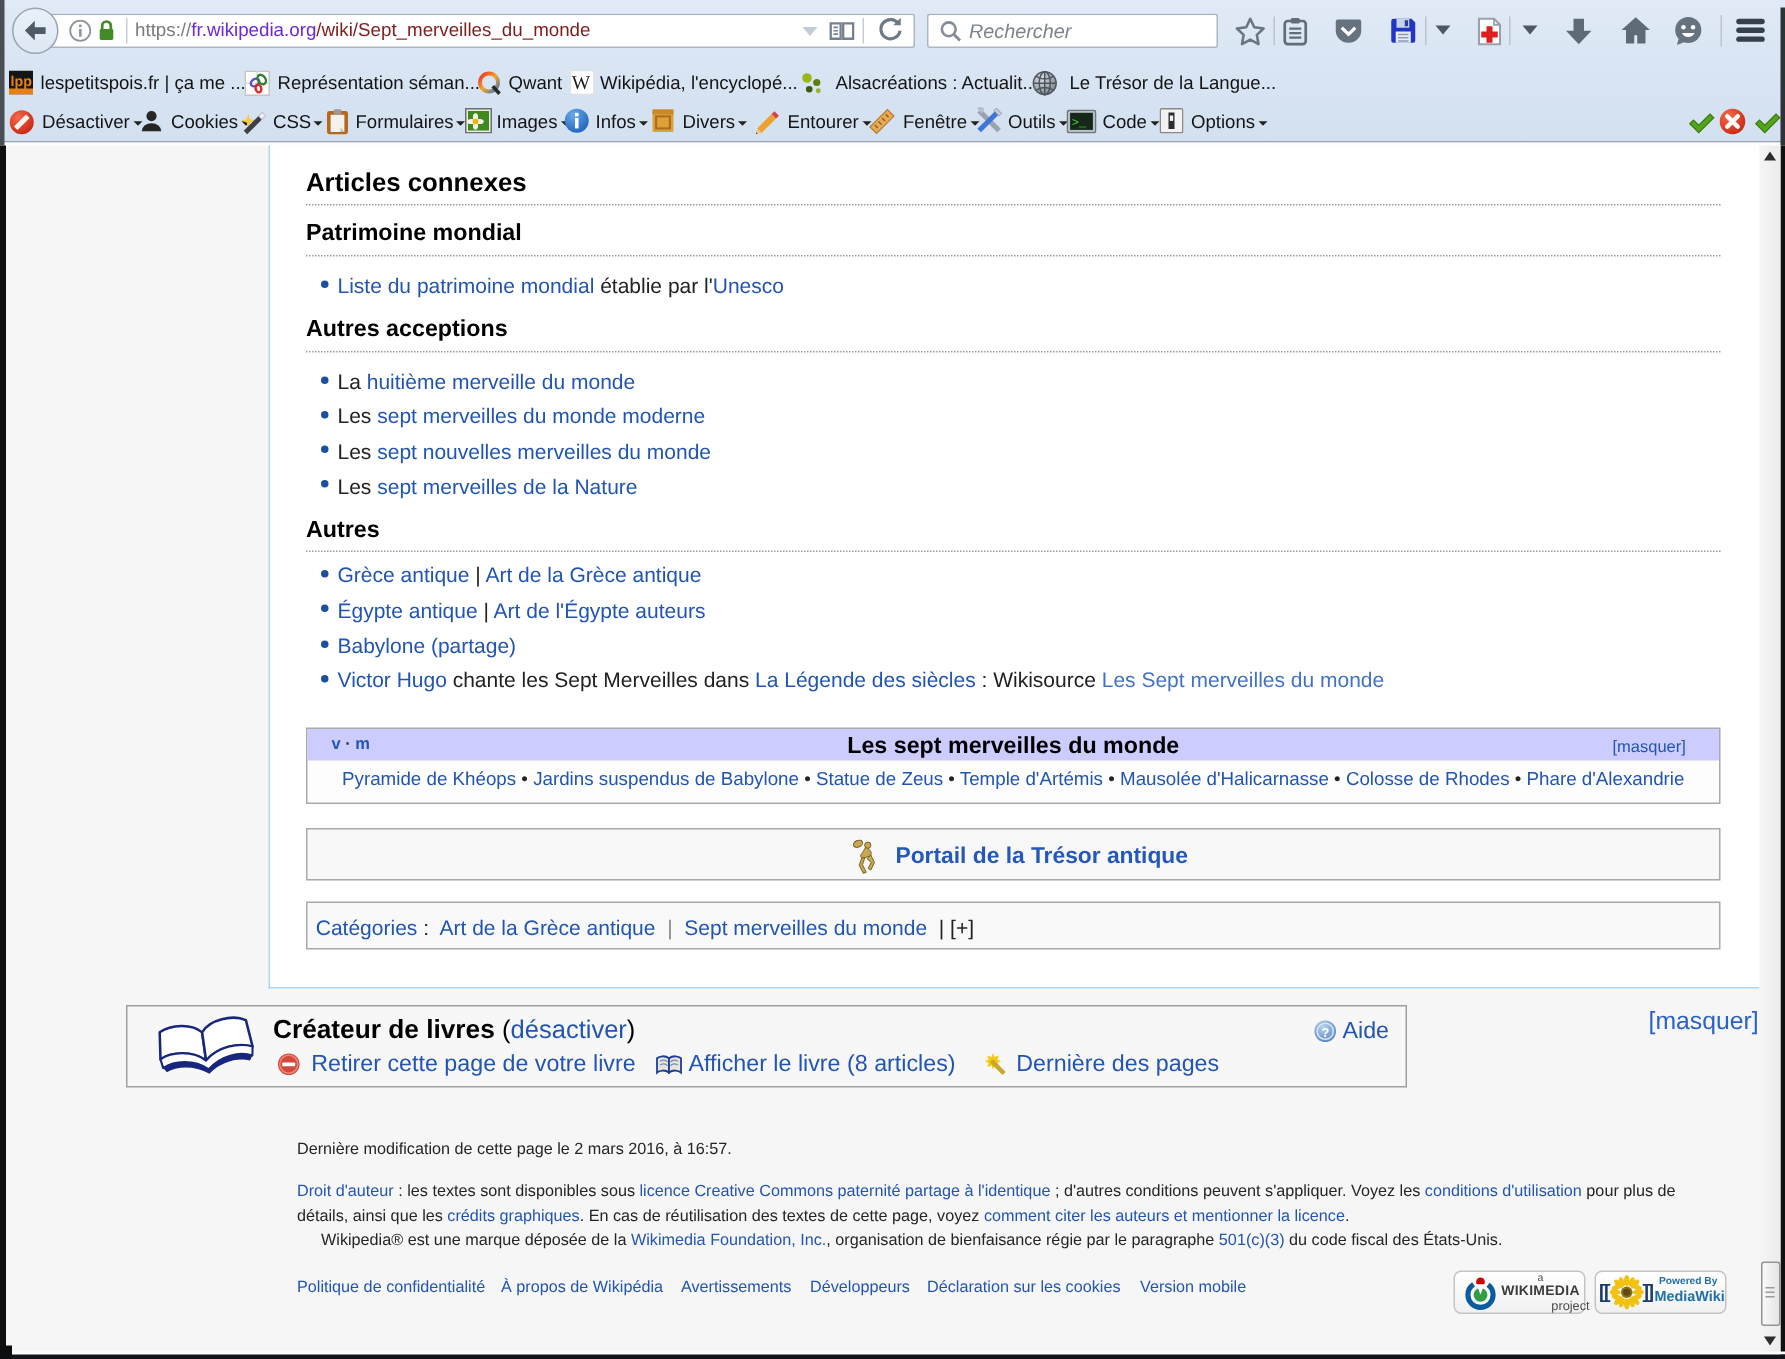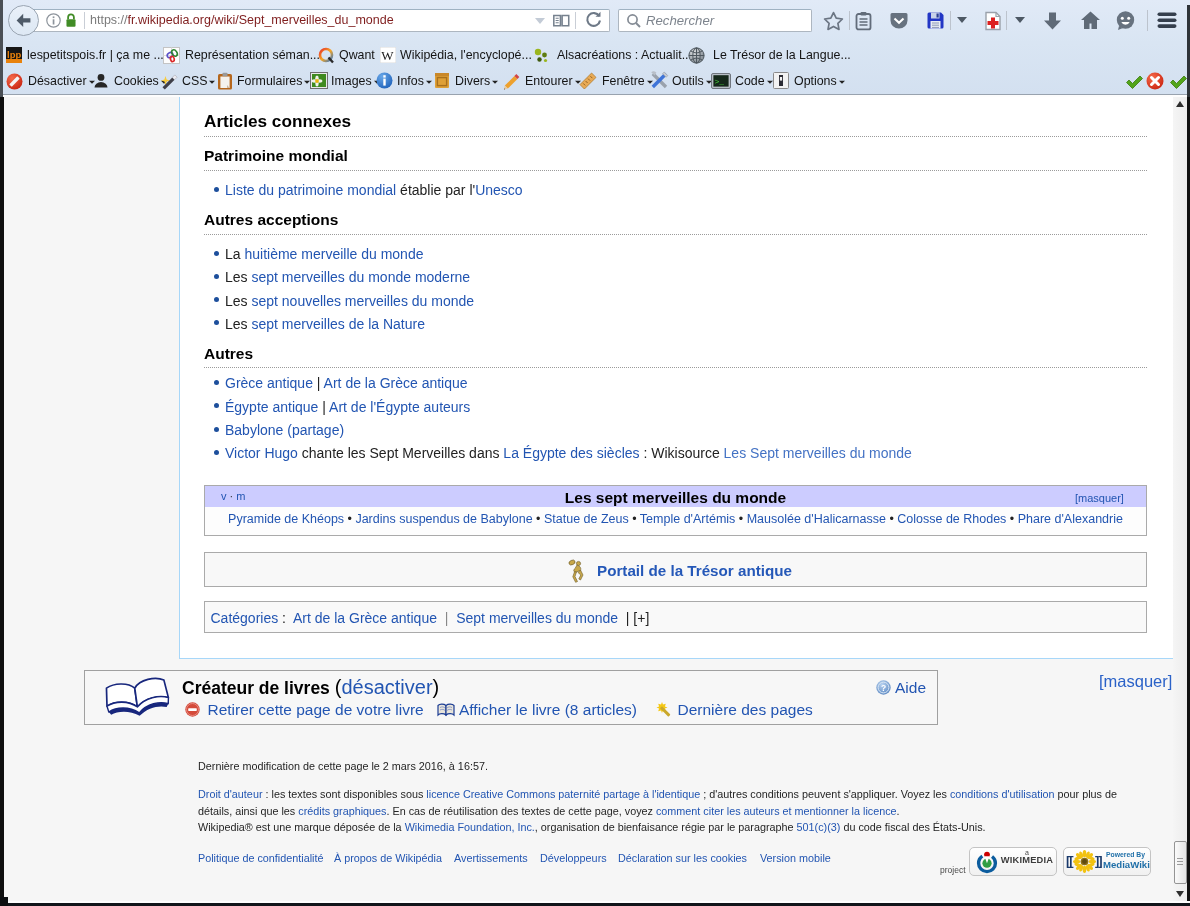--- a/index.html
+++ b/index.html
@@ -29,21 +29,21 @@
     <rect x="6.7" y="3.4" width="1.7" height="1.7" fill="#8d949c"></rect>
     <rect x="6.7" y="6.3" width="1.7" height="5.2" fill="#8d949c"></rect>
   </svg>
 
 <svg class="abs" style="left:64px;top:12px" width="14" height="17" viewBox="0 0 17 19">
     <path d="M5 8 V5.6 a3.5 3.6 0 0 1 7 0 V8" fill="none" stroke="#418c26" stroke-width="2.2"></path>
     <rect x="3" y="8" width="11" height="9" rx="1.2" fill="#418c26"></rect>
   </svg>
 <div class="abs" style="left:84px;top:12px;width:1px;height:17px;background:#c9ced6"></div>
 
-<div class="abs" style="left:90px;top:13px;font-size:12.5px;white-space:nowrap"><span style="color:#7b7b7b">https://</span><span style="color:#7f1d1d">fr.wikipedia.org</span><span style="color:#7f1d1d">/wiki/Sept_merveilles_du_monde</span></div>
+<div class="abs" style="left:90px;top:13px;font-size:12.5px;white-space:nowrap"><span style="color:#7b7b7b">https://</span><span style="color:#6d28d9">fr.wikipedia.org</span><span style="color:#7f1d1d">/wiki/Sept_merveilles_du_monde</span></div>
 
 <div class="abs" style="left:535px;top:18px;width:0;height:0;border-left:5.5px solid transparent;border-right:5.5px solid transparent;border-top:6.5px solid #c3cbd6"></div>
 <svg class="abs" style="left:552px;top:12px" width="19" height="17" viewBox="0 0 21 17">
     <path d="M2 3 h7.3 v11.4 h-7.3 z M11.2 3 h7.3 v11.4 h-7.3 z" fill="none" stroke="#76818e" stroke-width="1.7"></path>
     <path d="M4 6 h3.4 M4 8.5 h3.4 M4 11 h3.4" stroke="#76818e" stroke-width="1.2"></path>
   </svg>
 <div class="abs" style="left:575px;top:12px;width:1px;height:17px;background:#c9ced6"></div>
 <svg class="abs" style="left:584px;top:11px" width="19" height="19" viewBox="0 0 19 19">
     <path d="M15.2 5.2 A 6.4 6.4 0 1 0 16 9.5" fill="none" stroke="#6e7987" stroke-width="2.1"></path>
     <path d="M11.5 5.8 h5 v-5 z" fill="#6e7987"></path>
@@ -301,25 +301,25 @@
 <div class="li14" style="left:225px;top:315.9px">Les <a>sept merveilles de la Nature</a></div>
 <div class="h3x" style="left:204px;top:345px">Autres</div>
 <div class="abs dotl" style="left:204px;top:367px;width:943px"></div>
 <div class="bullet" style="left:214px;top:379.5px"></div>
 <div class="li14" style="left:225px;top:375px"><a>Grèce antique</a> | <a>Art de la Grèce antique</a></div>
 <div class="bullet" style="left:214px;top:403px"></div>
 <div class="li14" style="left:225px;top:398.5px"><a>Égypte antique</a> | <a>Art de l'Égypte auteurs</a></div>
 <div class="bullet" style="left:214px;top:426.5px"></div>
 <div class="li14" style="left:225px;top:422px"><a>Babylone (partage)</a></div>
 <div class="bullet" style="left:214px;top:449.5px"></div>
-<div class="li14" style="left:225px;top:445px"><a>Victor Hugo</a> chante les Sept Merveilles dans <a>La Égypte des siècles</a> : Wikisource <a style="color:#4372c4">Les Sept merveilles du monde</a></div>
+<div class="li14" style="left:225px;top:445px"><a>Victor Hugo</a> chante les Sept Merveilles dans <a>La Légende des siècles</a> : Wikisource <a style="color:#4372c4">Les Sept merveilles du monde</a></div>
 
 <div class="abs" style="left:204px;top:485px;width:943px;height:51px;background:#fdfdfd;border:1px solid #aaa"></div>
 <div class="abs" style="left:205px;top:486px;width:941px;height:21px;background:#ccccff"></div>
-<div class="abs" style="left:221px;top:490px;font-size:11px;font-weight:normal"><a>v</a><span style="color:#333"> · </span><a>m</a></div>
+<div class="abs" style="left:221px;top:490px;font-size:11px;font-weight:bold"><a>v</a><span style="color:#333"> · </span><a>m</a></div>
 <div class="abs" style="left:205px;top:488.5px;width:941px;text-align:center;font-size:15.5px;font-weight:bold;color:#000">Les sept merveilles du monde</div>
 <div class="abs" style="left:1075px;top:491.5px;font-size:11px"><a>[masquer]</a></div>
 <div class="abs" style="left:205px;top:512px;width:941px;text-align:center;font-size:12.5px;color:#222;white-space:nowrap"><a>Pyramide de Khéops</a> • <a>Jardins suspendus de Babylone</a> • <a>Statue de Zeus</a> • <a>Temple d'Artémis</a> • <a>Mausolée d'Halicarnasse</a> • <a>Colosse de Rhodes</a> • <a>Phare d'Alexandrie</a></div>
 
 <div class="abs" style="left:204px;top:552px;width:943px;height:35px;background:#f8f8f8;border:1px solid #aaa"></div>
 <svg class="abs" style="left:568px;top:559px" width="19" height="24" viewBox="0 0 19 24">
     <g stroke="#6b5a28" stroke-width="0.6" fill="#c8a84b">
       <ellipse cx="4" cy="3.5" rx="3.2" ry="2.2" transform="rotate(-25 4 3.5)"></ellipse>
       <circle cx="10.5" cy="4.5" r="2.1"></circle>
       <path d="M9 6 C 12 7 13.5 9 12.5 11.5 L 8 13 C 5.5 13.5 5 11 7 9.5 Z"></path>
@@ -336,21 +336,21 @@
 <svg class="abs" style="left:103px;top:675px" width="68" height="46" viewBox="0 0 68 46">
     <g transform="rotate(-8 34 22)">
       <g fill="#fff" stroke="#18277d" stroke-width="1.7" stroke-linejoin="round">
         <path d="M33 13 C 27 6 13 5 5 9 L 3 27 C 11 23 25 24 33 32 Z"></path>
         <path d="M33 13 C 39 5 55 4 63 9 L 65 27 C 56 23 42 24 33 32 Z"></path>
       </g>
       <path d="M3 27 C 11 23 25 24 33 32 C 42 24 56 23 65 27 L 64 33 C 56 29 43 30 34 38 C 25 30 12 29 4 33 Z" fill="#fff" stroke="#18277d" stroke-width="1.4" stroke-linejoin="round"></path>
       <path d="M4 33 C 12 29 25 30 34 38 C 43 30 56 29 64 33 L 62 36 C 54 33 43 34 34 41 C 25 34 13 33 6 36 Z" fill="#18277d"></path>
     </g>
   </svg>
-<div class="abs" style="left:182px;top:675.5px;font-size:17.5px;color:#000"><b>Créateur de livres</b> <span style="font-size:20px">(<a>désactiver</a>)</span></div>
+<div class="abs" style="left:182px;top:675.5px;font-size:17.5px;color:#000"><b>Créateur de livres</b> <span style="font-size:17px">(<a>désactiver</a>)</span></div>
 <svg class="abs" style="left:185px;top:702px" width="15" height="15" viewBox="0 0 15 15">
     <circle cx="7.5" cy="7.5" r="7.2" fill="#d44a3a"></circle>
     <circle cx="7.5" cy="7.5" r="6" fill="none" stroke="#e88a80" stroke-width="1"></circle>
     <rect x="3.2" y="6.3" width="8.6" height="2.6" rx="0.6" fill="#fff"></rect>
   </svg>
 <div class="abs" style="left:207.5px;top:700.5px;font-size:15.5px"><a>Retirer cette page de votre livre</a></div>
 <svg class="abs" style="left:437px;top:703px" width="18" height="14" viewBox="0 0 18 14">
     <g fill="#e8e4da" stroke="#1c3d94" stroke-width="1.2">
       <path d="M9 2.5 C 6.5 0.5 2.5 1 1 2.5 L 1 12 C 2.5 10.5 6.5 10 9 12 Z"></path>
       <path d="M9 2.5 C 11.5 0.5 15.5 1 17 2.5 L 17 12 C 15.5 10.5 11.5 10 9 12 Z"></path>
@@ -373,38 +373,38 @@
     <circle cx="7.5" cy="7.5" r="7.2" fill="url(#aid)"></circle>
     <circle cx="7.5" cy="7.5" r="5.4" fill="none" stroke="#d8e6f4" stroke-width="1"></circle>
     <text x="5" y="11" font-size="8.5" font-weight="bold" fill="#fff" font-family="Liberation Sans">?</text>
   </svg>
 <div class="abs" style="left:895px;top:679px;font-size:15.5px"><a>Aide</a></div>
 <div class="abs" style="left:1099px;top:671.5px;font-size:16.5px"><a style="color:#2b62c8">[masquer]</a></div>
 
 <div class="abs" style="left:198px;top:760px;font-size:10.8px;color:#252525">Dernière modification de cette page le 2 mars 2016, à 16:57.</div>
 <div class="abs" style="left:198px;top:788px;font-size:10.8px;color:#252525;white-space:nowrap"><a>Droit d'auteur</a> : les textes sont disponibles sous <a>licence Creative Commons paternité partage à l'identique</a> ; d'autres conditions peuvent s'appliquer. Voyez les <a>conditions d'utilisation</a> pour plus de</div>
 <div class="abs" style="left:198px;top:804.5px;font-size:10.8px;color:#252525;white-space:nowrap">détails, ainsi que les <a>crédits graphiques</a>. En cas de réutilisation des textes de cette page, voyez <a>comment citer les auteurs et mentionner la licence</a>.</div>
-<div class="abs" style="left:198px;top:820.5px;font-size:10.8px;color:#252525;white-space:nowrap">Wikipedia® est une marque déposée de la <a>Wikimedia Foundation, Inc.</a>, organisation de bienfaisance régie par le paragraphe <a>501(c)(3)</a> du code fiscal des États-Unis.</div>
+<div class="abs" style="left:214px;top:820.5px;font-size:10.8px;color:#252525;white-space:nowrap">Wikipedia® est une marque déposée de la <a>Wikimedia Foundation, Inc.</a>, organisation de bienfaisance régie par le paragraphe <a>501(c)(3)</a> du code fiscal des États-Unis.</div>
 <div class="abs" style="left:198px;top:852px;font-size:10.8px"><a>Politique de confidentialité</a></div>
 <div class="abs" style="left:334px;top:852px;font-size:10.8px"><a>À propos de Wikipédia</a></div>
 <div class="abs" style="left:454px;top:852px;font-size:10.8px"><a>Avertissements</a></div>
 <div class="abs" style="left:540px;top:852px;font-size:10.8px"><a>Développeurs</a></div>
 <div class="abs" style="left:618px;top:852px;font-size:10.8px"><a>Déclaration sur les cookies</a></div>
 <div class="abs" style="left:760px;top:852px;font-size:10.8px"><a>Version mobile</a></div>
 
 <div class="abs" style="left:969px;top:847px;width:88px;height:29px;background:linear-gradient(#ffffff,#f0f0f0);border:1px solid #c4c4c4;border-radius:5px"></div>
 <svg class="abs" style="left:975px;top:850px" width="24" height="24" viewBox="0 0 24 24">
     <circle cx="12" cy="4.6" r="2.9" fill="#cc0000"></circle>
     <circle cx="12" cy="13.2" r="8.4" fill="none" stroke="#0b5c9e" stroke-width="3.4" stroke-dasharray="42.5 10.3" stroke-dashoffset="8.05"></circle>
     <circle cx="12" cy="13.2" r="4.6" fill="#2f9e44"></circle>
     <path d="M12 13.2 L9.4 6.2 L14.6 6.2 Z" fill="#fff"></path>
   </svg>
 <div class="abs" style="left:1000px;top:848.5px;width:54px;text-align:center;font-size:7px;color:#4a4a4a;line-height:7px">a</div>
 <div class="abs" style="left:999px;top:855px;width:56px;text-align:center;font-size:9.3px;font-weight:bold;color:#3c3c3c;letter-spacing:0.2px">WIKIMEDIA</div>
-<div class="abs" style="left:940px;top:864.5px;width:54px;text-align:left;font-size:8.5px;color:#4a4a4a">project</div>
+<div class="abs" style="left:1020px;top:864.5px;width:54px;text-align:center;font-size:8.5px;color:#4a4a4a">project</div>
 <div class="abs" style="left:1063px;top:847px;width:88px;height:29px;background:linear-gradient(#ffffff,#f0f0f0);border:1px solid #c4c4c4;border-radius:5px"></div>
 <div class="abs" style="left:1066px;top:852.5px;font-size:13px;font-weight:bold;letter-spacing:-1px;color:#1a3a6b">[[</div>
 <svg class="abs" style="left:1073px;top:850px" width="23" height="23" viewBox="0 0 25 25">
     <g fill="#f2c211">
       <ellipse cx="12.5" cy="4" rx="2" ry="4"></ellipse>
       <ellipse cx="12.5" cy="21" rx="2" ry="4"></ellipse>
       <ellipse cx="4" cy="12.5" rx="4" ry="2"></ellipse>
       <ellipse cx="21" cy="12.5" rx="4" ry="2"></ellipse>
       <ellipse cx="6.5" cy="6.5" rx="2" ry="4" transform="rotate(-45 6.5 6.5)"></ellipse>
       <ellipse cx="18.5" cy="18.5" rx="2" ry="4" transform="rotate(-45 18.5 18.5)"></ellipse>

